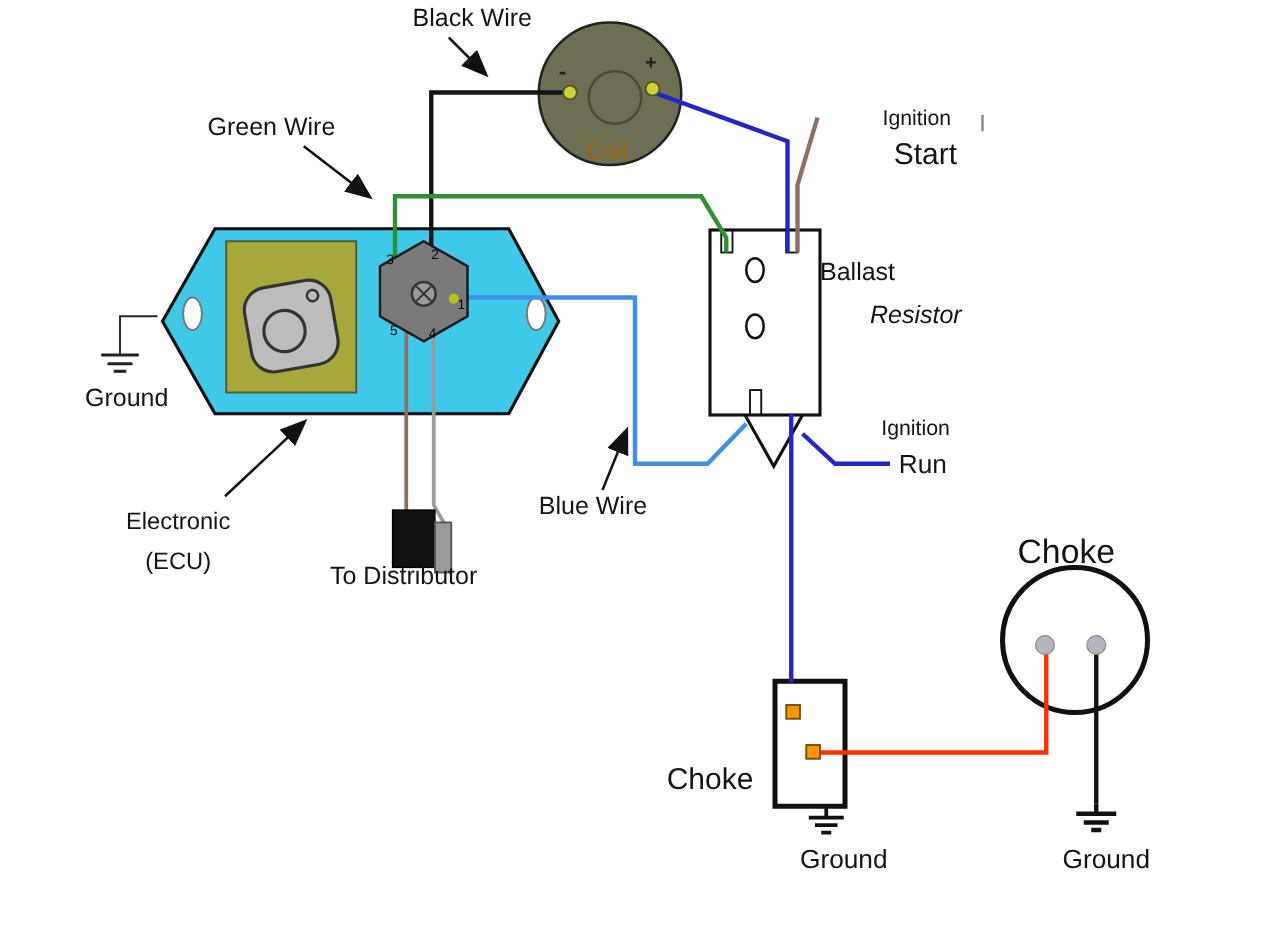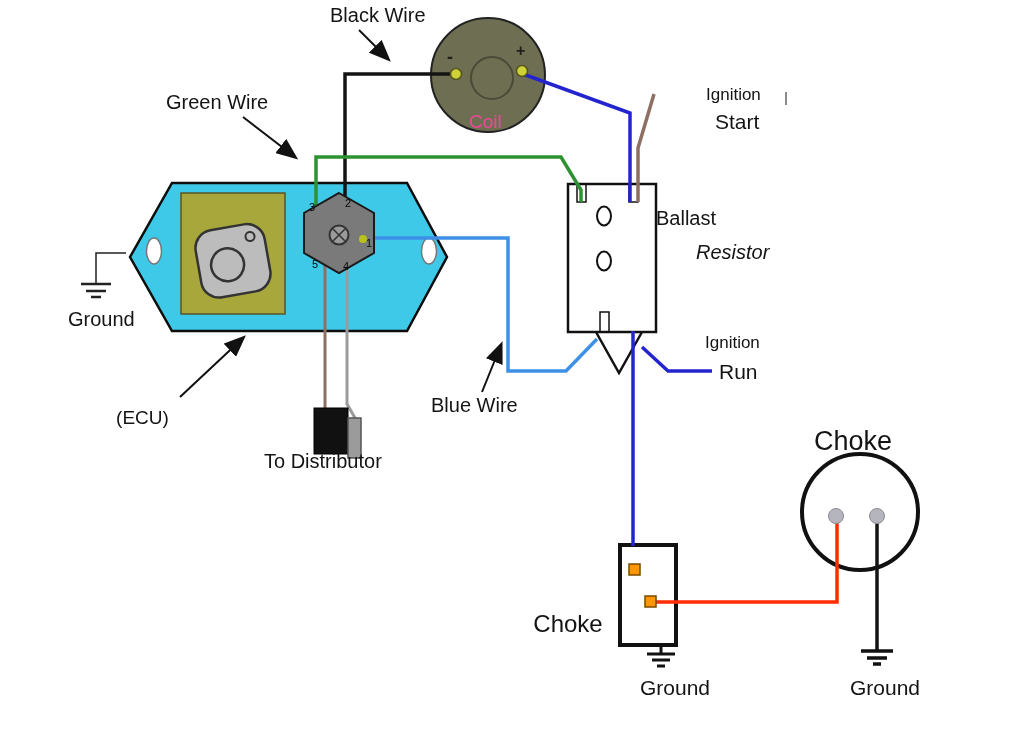--- a/index.html
+++ b/index.html
@@ -109,36 +109,37 @@
     <line x1="180" y1="397" x2="243" y2="338" stroke="#111" stroke-width="2" marker-end="url(#arrowhead)"></line>
     <line x1="482" y1="392" x2="501" y2="345" stroke="#111" stroke-width="2" marker-end="url(#arrowhead)"></line>
 
     <line x1="786" y1="92" x2="786" y2="105" stroke="#8a8a8a" stroke-width="2"></line>
   </svg>
 
   <div class="lbl" style="left:330px; top:4px; font-size:20px;">Black Wire</div>
 
   <div class="lbl" style="left:166px; top:91px; font-size:20px;">Green Wire</div>
 
-  <div class="lbl" style="left:469px; top:111px; font-size:19px; color:#ec4899;">Coil</div>
+  <div class="lbl" style="left:469px; top:111px; font-size:19px; color:#a16207;">Coil</div>
   <div class="lbl" style="left:447px; top:47px; font-size:18px; font-weight:bold; color:#20201a;">-</div>
   <div class="lbl" style="left:516px; top:42px; font-size:16px; font-weight:bold; color:#20201a;">+</div>
 
   <div class="lbl" style="left:706px; top:85px; font-size:17px;">Ignition</div>
-  <div class="lbl" style="left:715px; top:110px; font-size:21px;">Start</div>
+  <div class="lbl" style="left:715px; top:110px; font-size:24px;">Start</div>
 
   <div class="lbl" style="left:656px; top:207px; font-size:20px;">Ballast</div>
   <div class="lbl" style="left:696px; top:241px; font-size:20px;font-style:italic;">Resistor</div>
 
   <div class="lbl" style="left:705px; top:333px; font-size:17px;">Ignition</div>
   <div class="lbl" style="left:719px; top:360px; font-size:21px;">Run</div>
 
   <div class="lbl" style="left:68px; top:308px; font-size:20px;">Ground</div>
 
   <div class="lbl center" style="left:70px; top:402px; width:145px; line-height:32px; font-size:19px;">
+    <div>Electronic</div>
     <div>(ECU)</div>
   </div>
 
   <div class="lbl" style="left:264px; top:450px; font-size:20px;">To Distributor</div>
 
   <div class="lbl" style="left:431px; top:394px; font-size:20px;">Blue Wire</div>
 
   <div class="lbl" style="left:814px; top:426px; font-size:27px;">Choke</div>
 
   <div class="lbl center" style="left:496px; top:607px; width:144px; line-height:34px; font-size:24px;">

